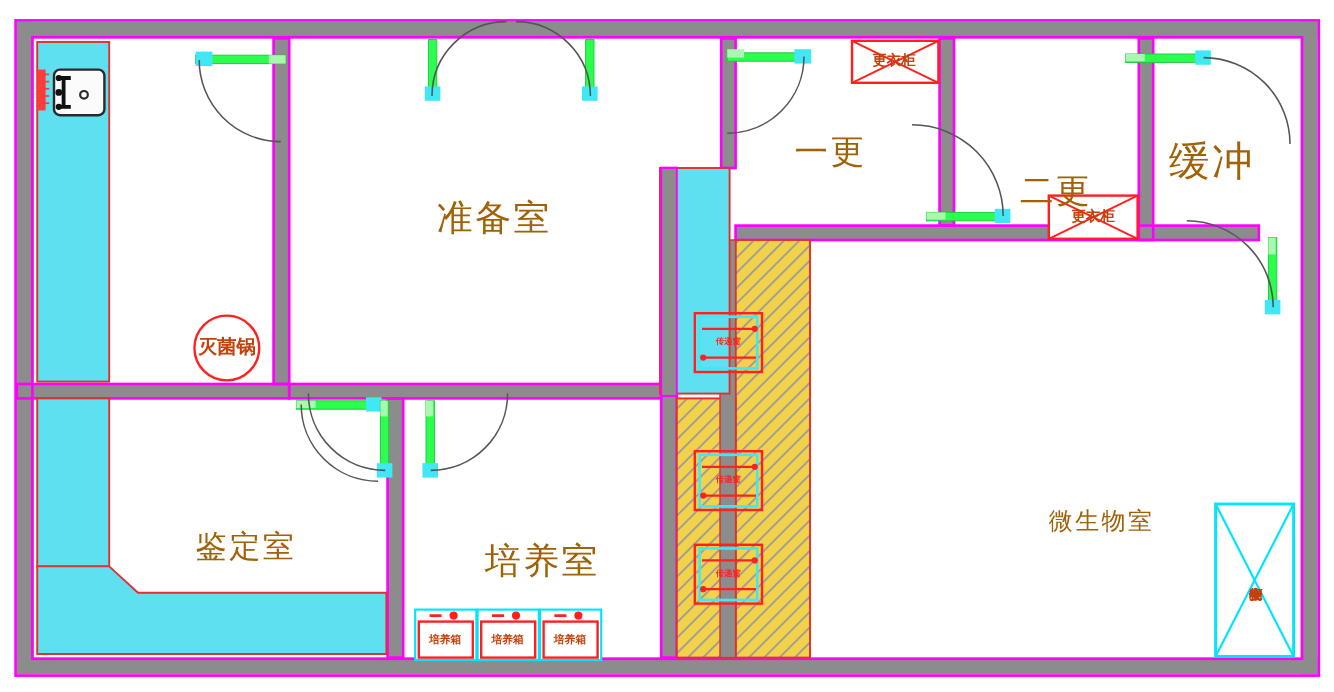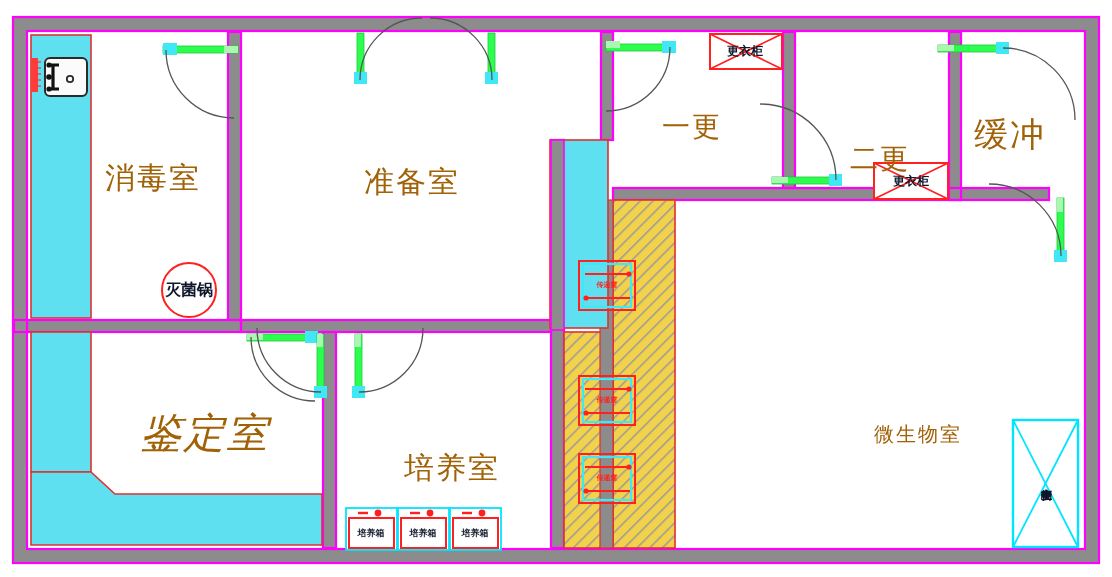--- a/index.html
+++ b/index.html
@@ -11,21 +11,21 @@
     color:#a16207;
     font-family:"DejaVu Sans","Liberation Sans",sans-serif;
     font-weight:400;
     white-space:nowrap;
     letter-spacing:2px;
     transform:translate(-50%,-50%);
     pointer-events:none;
   }
   .eq-label{
     position:absolute;
-    color:#0f172a;
+    color:#c2410c;
     font-weight:bold;
     white-space:nowrap;
     transform:translate(-50%,-50%);
     pointer-events:none;
     font-family:"DejaVu Sans","Liberation Sans",sans-serif;
   }
   .eq-label.vert{
     writing-mode:vertical-rl;
     text-orientation:upright;
     letter-spacing:0px;
@@ -260,26 +260,25 @@
     <g>
       <rect x="579" y="454" width="56" height="49" fill="none" stroke="#ff2020" stroke-width="2"></rect>
       <rect x="583" y="457" width="48" height="43" fill="none" stroke="#40e8f5" stroke-width="2.2"></rect>
       <line x1="585" y1="467" x2="630" y2="467" stroke="#ff2020" stroke-width="1.8"></line>
       <line x1="585" y1="491" x2="630" y2="491" stroke="#ff2020" stroke-width="1.8"></line>
       <circle cx="629" cy="467" r="2.6" fill="#ff2020"></circle>
       <circle cx="586" cy="491" r="2.6" fill="#ff2020"></circle>
     </g>
   </svg>
 
-  <div class="room-label" style="left:153px;top:178px;font-size:30px;">消毒室</div>
   <div class="room-label" style="left:412px;top:182px;font-size:30px;">准备室</div>
   <div class="room-label" style="left:692px;top:127px;font-size:28px;">一更</div>
   <div class="room-label" style="left:880px;top:114px;font-size:28px;margin-top:45px;">二更</div>
   <div class="room-label" style="left:1010px;top:135px;font-size:34px;">缓冲</div>
-  <div class="room-label" style="left:205px;top:433px;font-size:41px;font-style:italic;">鉴定室</div>
+  <div class="room-label" style="left:205px;top:456px;font-size:26px;">鉴定室</div>
   <div class="room-label" style="left:452px;top:468px;font-size:30px;">培养室</div>
   <div class="room-label" style="left:918px;top:434px;font-size:20px;">微生物室</div>
 
   <div class="eq-label" style="left:189px;top:290px;font-size:16px;">灭菌锅</div>
   <div class="eq-label" style="left:745px;top:51px;font-size:12px;">更衣柜</div>
   <div class="eq-label" style="left:911px;top:181px;font-size:12px;">更衣柜</div>
   <div class="eq-label vert" style="left:1045px;top:480px;font-size:11px;">生物安全柜</div>
   <div class="eq-label" style="left:371px;top:533px;font-size:9px;">培养箱</div>
   <div class="eq-label" style="left:423px;top:533px;font-size:9px;">培养箱</div>
   <div class="eq-label" style="left:475px;top:533px;font-size:9px;">培养箱</div>

